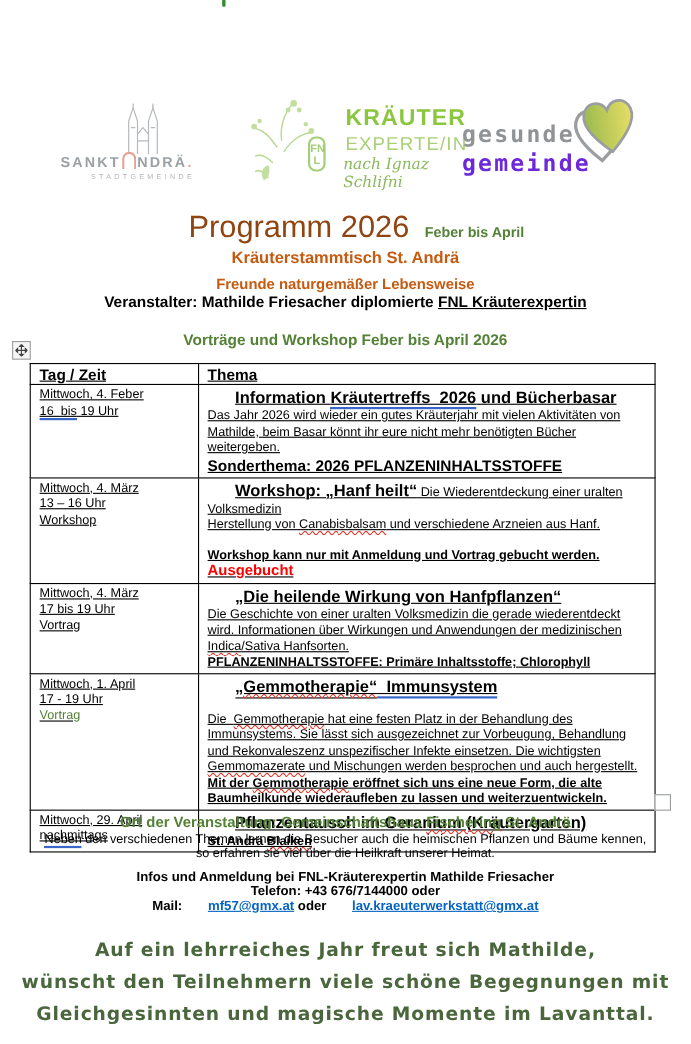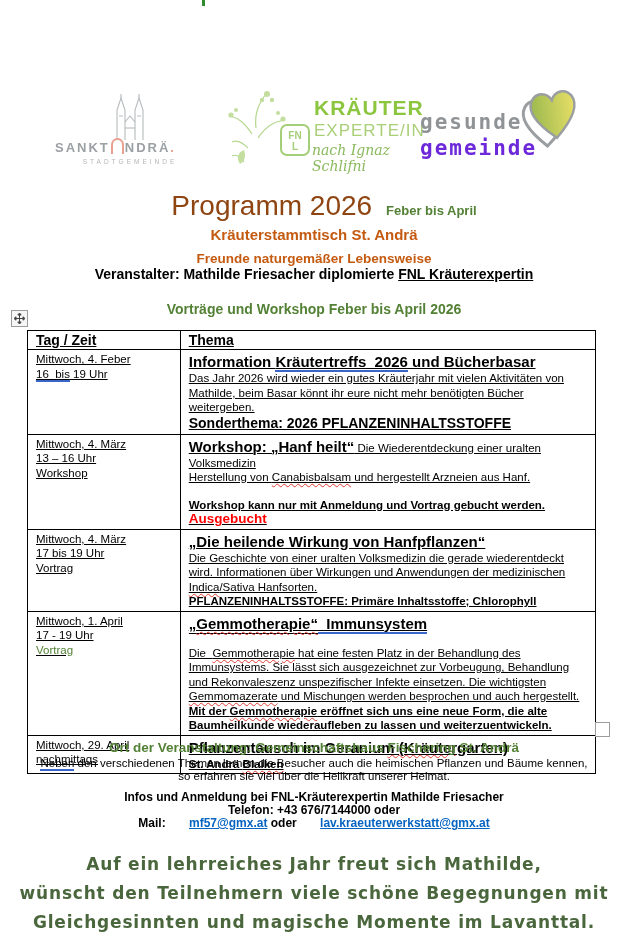--- a/index.html
+++ b/index.html
@@ -17,21 +17,21 @@
   .sankt-line{position:absolute;left:0;top:48px;width:150px;text-align:left;
       font-size:13px;font-weight:600;letter-spacing:2px;color:#9aa0a3;white-space:nowrap;}
   .arch{display:inline-block;width:9px;height:14px;border:2.5px solid #e8a091;border-bottom:none;
       border-radius:7px 7px 0 0;vertical-align:-2px;margin:0 1px;}
   .sankt-dot{color:#e8a091;font-weight:700;}
   .sankt-sub{position:absolute;left:0;top:68px;width:150px;text-align:center;
       font-size:6.5px;letter-spacing:3px;color:#b2b6b8;}
 
   .logo-fnl{left:226px;top:88px;width:172px;height:82px;}
   .herbs-svg{position:absolute;left:0;top:0;}
-  .fnl-box{position:absolute;left:54px;top:36px;width:30px;height:32px;border:2.5px solid #a5ce79;
+  .fnl-box{position:absolute;left:54px;top:36px;width:16px;height:32px;border:2.5px solid #a5ce79;
       border-radius:7px;text-align:center;color:#a5ce79;font-weight:700;font-size:10px;line-height:1.1;
       padding-top:4px;box-sizing:border-box;}
   .fnl-l1{position:absolute;left:88px;top:8px;font-size:21px;font-weight:800;color:#8cc63f;letter-spacing:1px;}
   .fnl-l2{position:absolute;left:88px;top:33px;font-size:17px;font-weight:500;color:#a9d077;letter-spacing:1px;}
   .fnl-l3{position:absolute;left:86px;top:54px;font-size:14px;font-style:italic;color:#8ab95c;
       font-family:"DejaVu Serif",serif;}
 
   .logo-gesunde{left:418px;top:96px;width:165px;height:70px;}
   .ges-l1{position:absolute;left:2px;top:14px;font-family:"DejaVu Sans Mono",monospace;
       font-size:21px;font-weight:700;color:#909396;letter-spacing:2px;}
@@ -57,21 +57,21 @@
   
   table.prog{position:absolute;left:27px;top:330px;width:569px;border-collapse:collapse;
       font-size:11.5px;line-height:14.5px;}
   table.prog{border:1.5px solid #000;}
   table.prog td,table.prog th{border:1px solid #000;vertical-align:top;text-align:left;padding:2px 4px 2px 8px;text-decoration:underline;}
   table.prog col.c1{width:153px;} table.prog col.c2{width:416px;}
   tr.hdr{height:19px;} tr.hdr th{font-size:14px;line-height:16px;padding:1px 4px 1px 8px;}
   tr.r1{height:78px;} tr.r2{height:63px;} tr.r3{height:80px;} tr.r4{height:118px;} tr.r5{height:34px;}
   td.tcell{padding:8px 4px 2px 8px;font-size:11.5px;}
   td.theme{padding:6px 8px 2px 5px;}
-  .h15{font-size:15px;font-weight:700;line-height:19px;}
+  .h15{font-size:15px;font-weight:700;line-height:19px;margin-left:25px;}
   .b14{font-size:14px;font-weight:700;line-height:17px;}
   .b12{font-size:11.5px;font-weight:700;}
   .red{color:#ff0000;font-size:13.5px;font-weight:700;}
   .green{color:#538135;}
   .gap{height:13px;}
 
   
   .w{text-decoration-line:underline;text-decoration-style:wavy;text-decoration-color:#e03c31;
      text-decoration-thickness:1px;text-underline-offset:2px;}
   .mu{border-bottom:2px solid #3a66c9;padding-bottom:0px;}
@@ -192,21 +192,21 @@
     </tr>
 
     <tr class="r2">
       <td class="tcell">
         <span>Mittwoch, 4. März</span><br>
         <span>13 – 16 Uhr</span><br>
         <span>Workshop</span>
       </td>
       <td class="theme">
         <div><span class="h15">Workshop: „Hanf heilt“</span><span> Die Wiederentdeckung einer uralten Volksmedizin</span></div>
-        <div><span>Herstellung von </span><span class="w">Canabisbalsam</span><span> und hergestellt Arzneien aus Hanf.</span></div>
+        <div><span>Herstellung von </span><span class="w">Canabisbalsam</span><span> und verschiedene Arzneien aus Hanf.</span></div>
         <div class="gap"></div>
         <div><span class="b12">Workshop kann nur mit Anmeldung und Vortrag gebucht werden. </span><span class="red">Ausgebucht</span></div>
       </td>
     </tr>
 
     <tr class="r3">
       <td class="tcell">
         <span>Mittwoch, 4. März</span><br>
         <span>17 bis 19 Uhr</span><br>
         <span>Vortrag</span>

